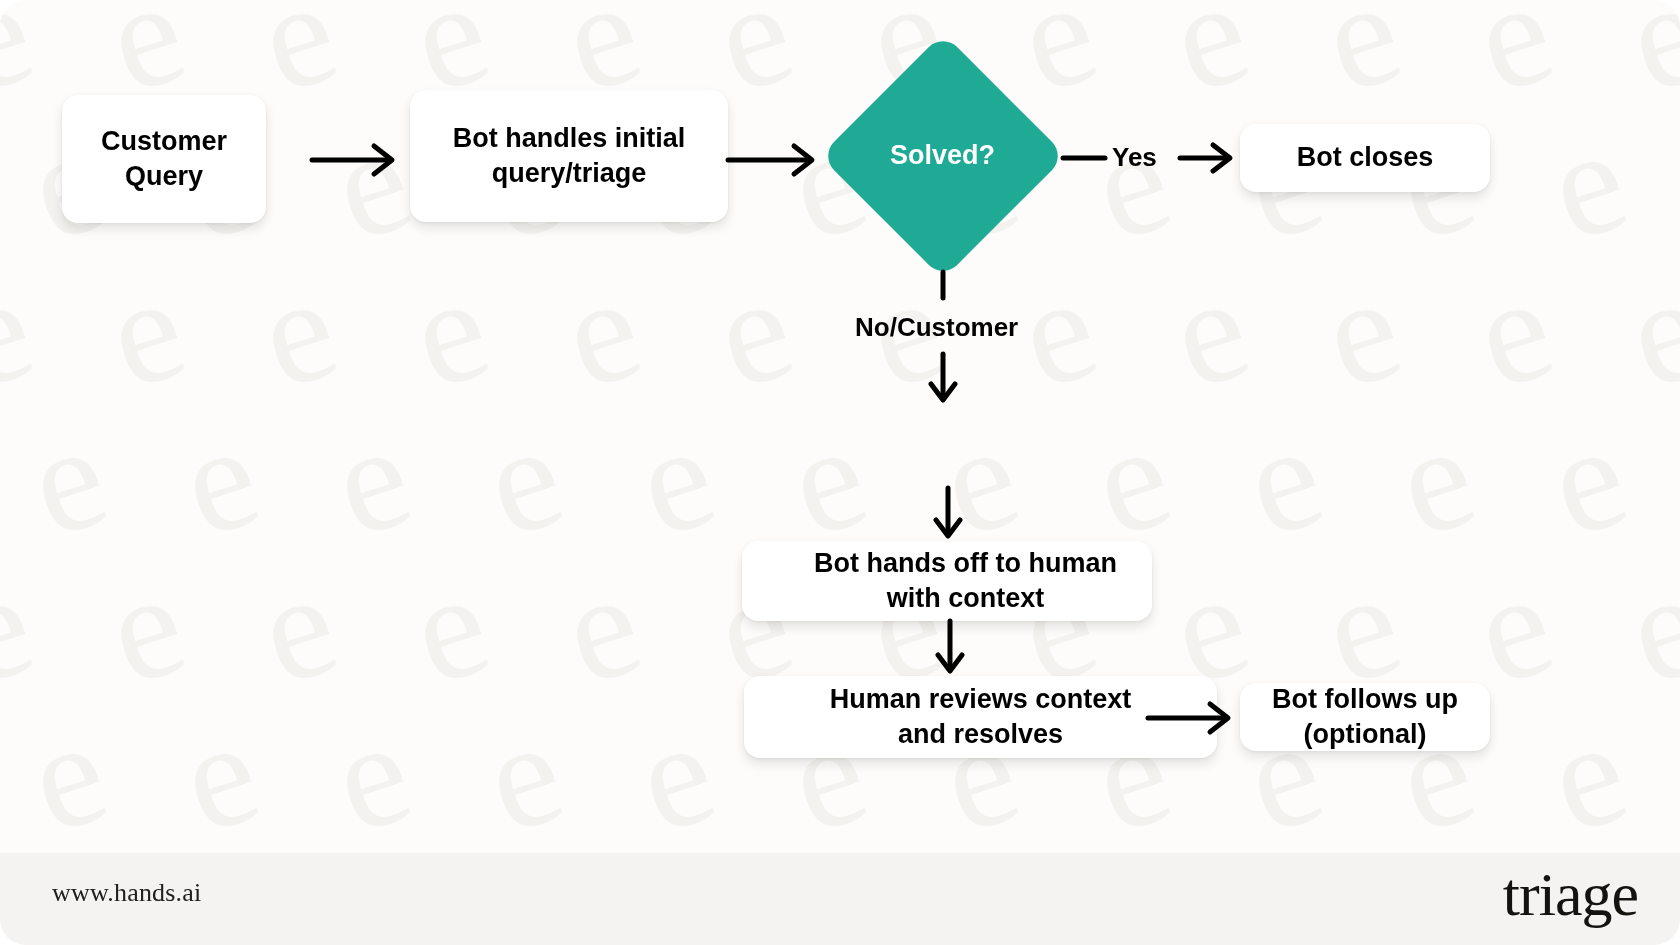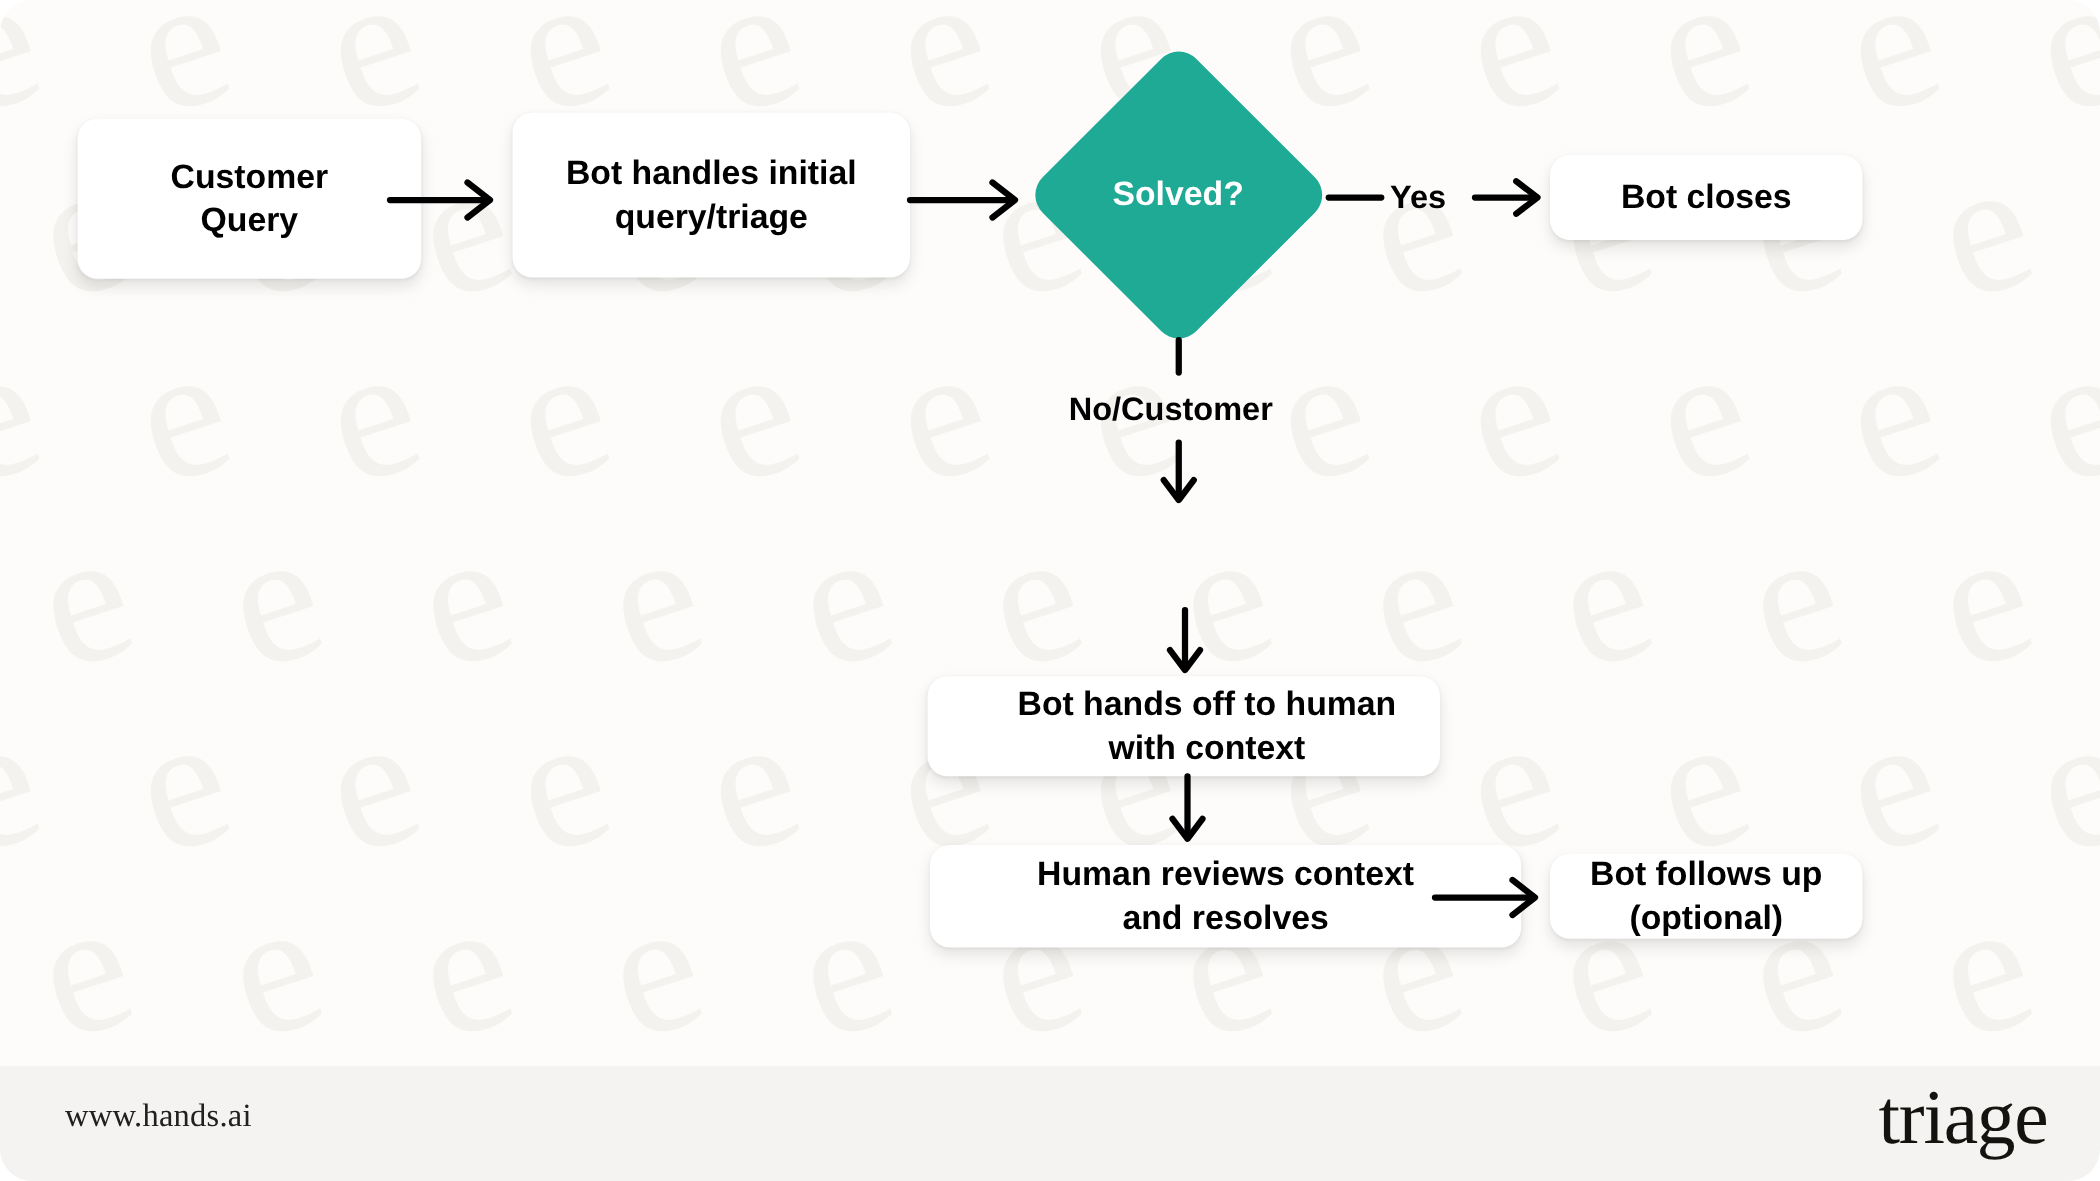--- a/index.html
+++ b/index.html
@@ -215,21 +215,21 @@
         <span class="wm-e" style="left: 608px; top: 888px;">e</span>
         <span class="wm-e" style="left: 760px; top: 888px;">e</span>
         <span class="wm-e" style="left: 912px; top: 888px;">e</span>
         <span class="wm-e" style="left: 1064px; top: 888px;">e</span>
         <span class="wm-e" style="left: 1216px; top: 888px;">e</span>
         <span class="wm-e" style="left: 1368px; top: 888px;">e</span>
         <span class="wm-e" style="left: 1520px; top: 888px;">e</span>
         <span class="wm-e" style="left: 1672px; top: 888px;">e</span>
       </div>
 
-    <div class="node" style="left:62px; top:95px; width:275px; height:128px;">
+    <div class="node" style="left:62px; top:95px; width:204px; height:128px;">
       <span style="white-space:pre-line;">Customer
 Query</span>
     </div>
 
     <div class="node" style="left:410px; top:90px; width:318px; height:132px;">
       <span style="white-space:pre-line;">Bot handles initial
 query/triage</span>
     </div>
 
     <div class="diamond-wrap" style="left:820px; top:33px; width:245px; height:245px;">

